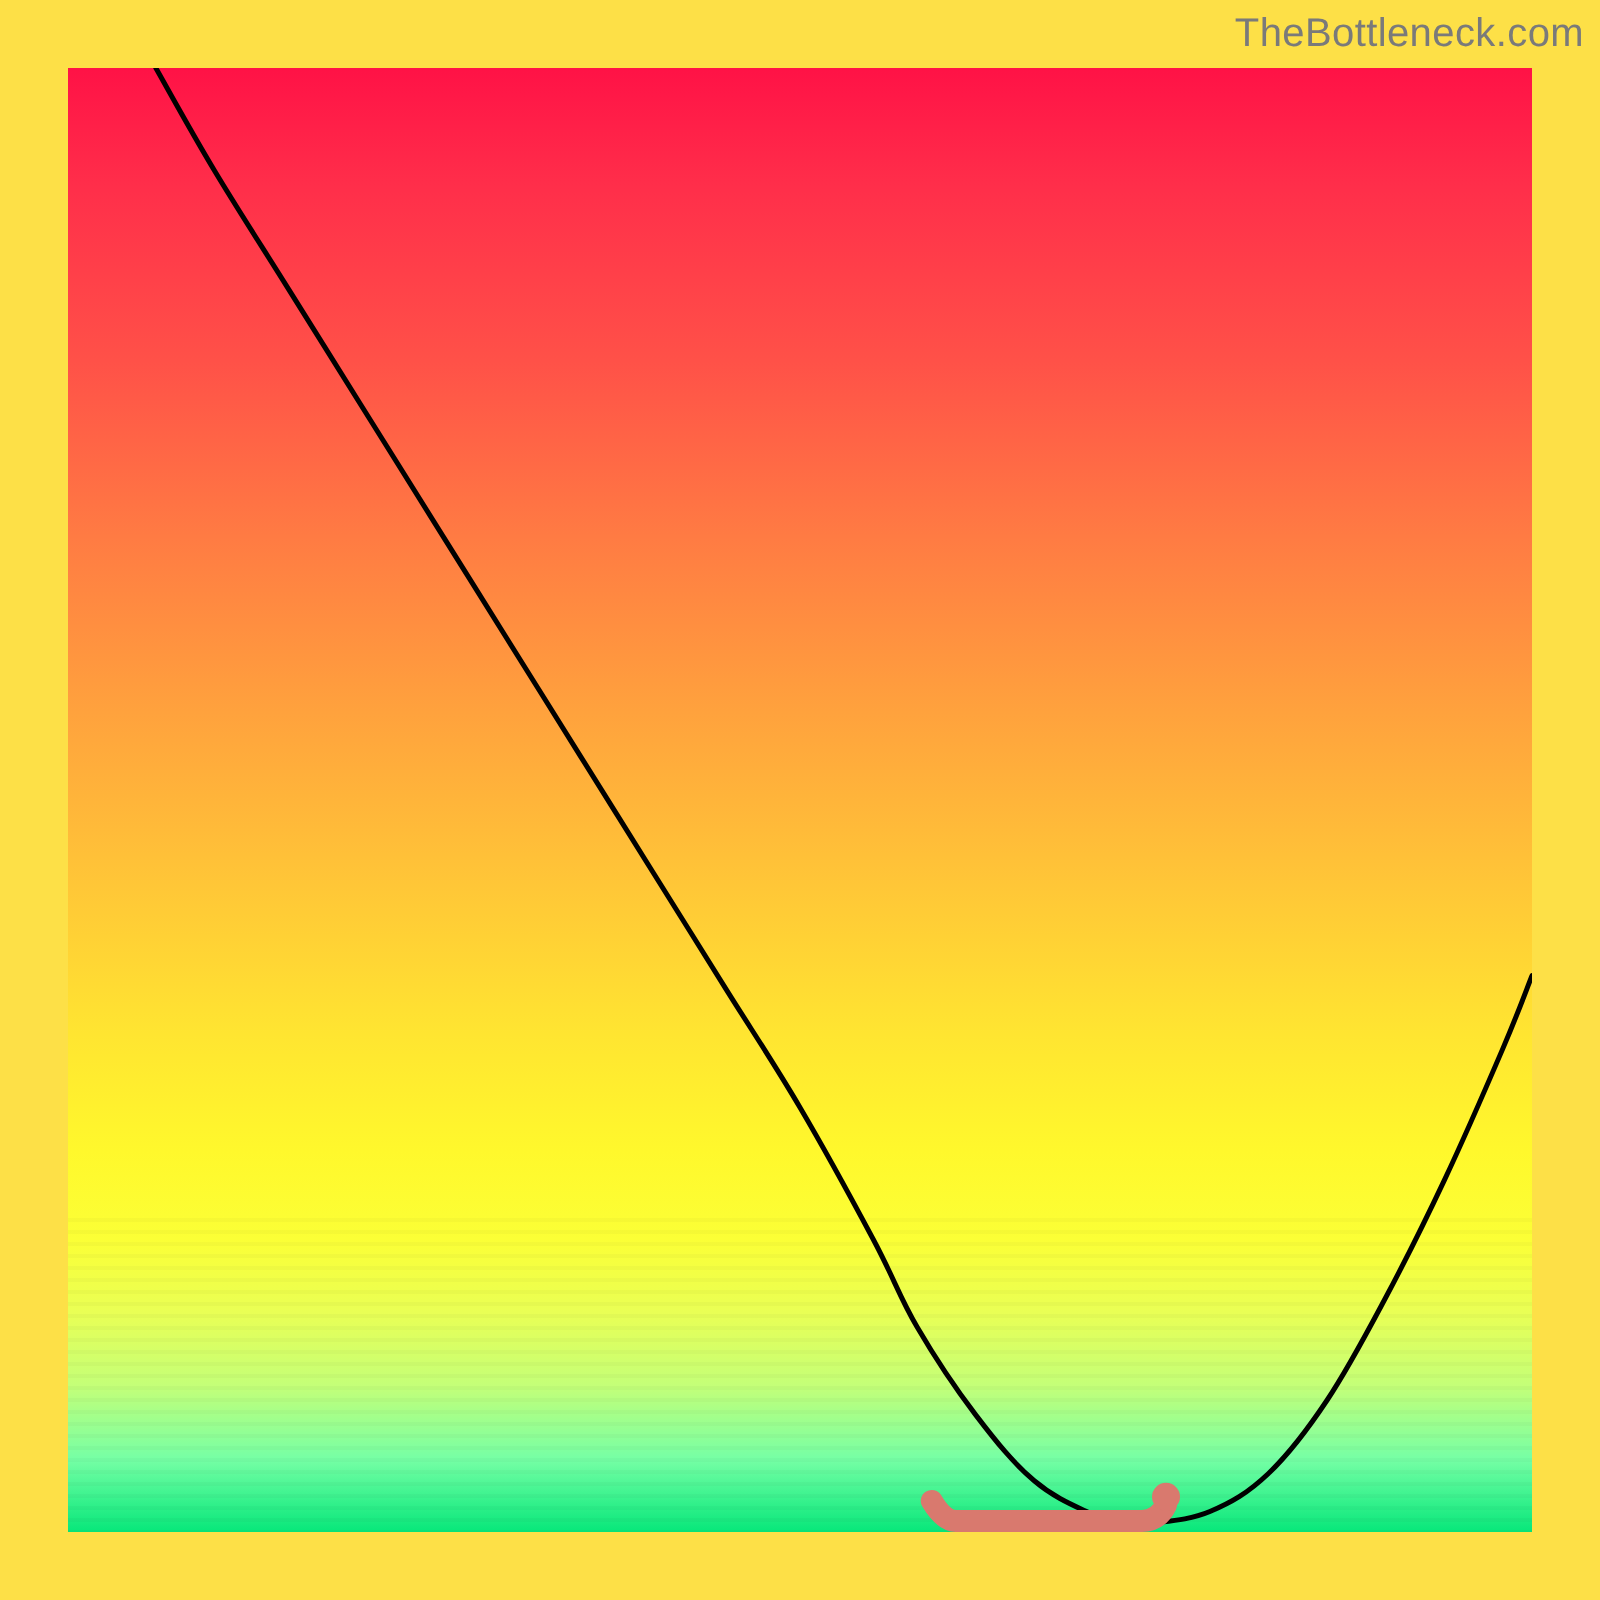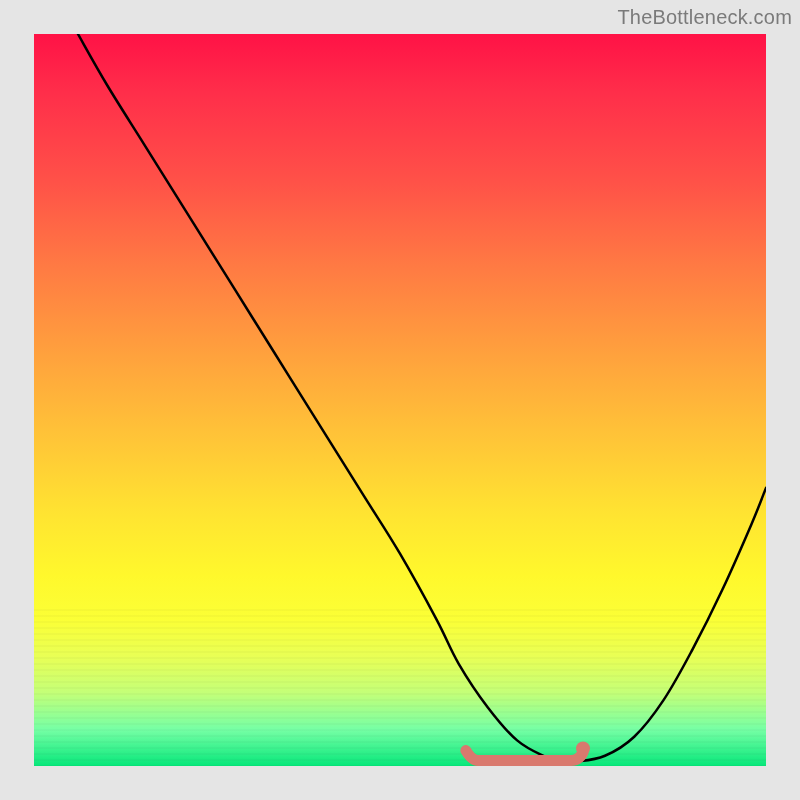--- a/index.html
+++ b/index.html
@@ -1,21 +1,21 @@
 <!DOCTYPE html>
 <html><head>
 <meta charset="utf-8">
 <style>
   * { margin: 0; padding: 0; box-sizing: border-box; }
   html, body { width: 800px; height: 800px; overflow: hidden; background: #000; }
   .stage {
     position: relative;
     width: 800px;
     height: 800px;
-    background: #e5e5e5;
+    background: #fde047;
   }
   .plot {
     position: absolute;
     left: 34px;
     top: 34px;
     width: 732px;
     height: 732px;
     overflow: hidden;
   }
   .gradient {

